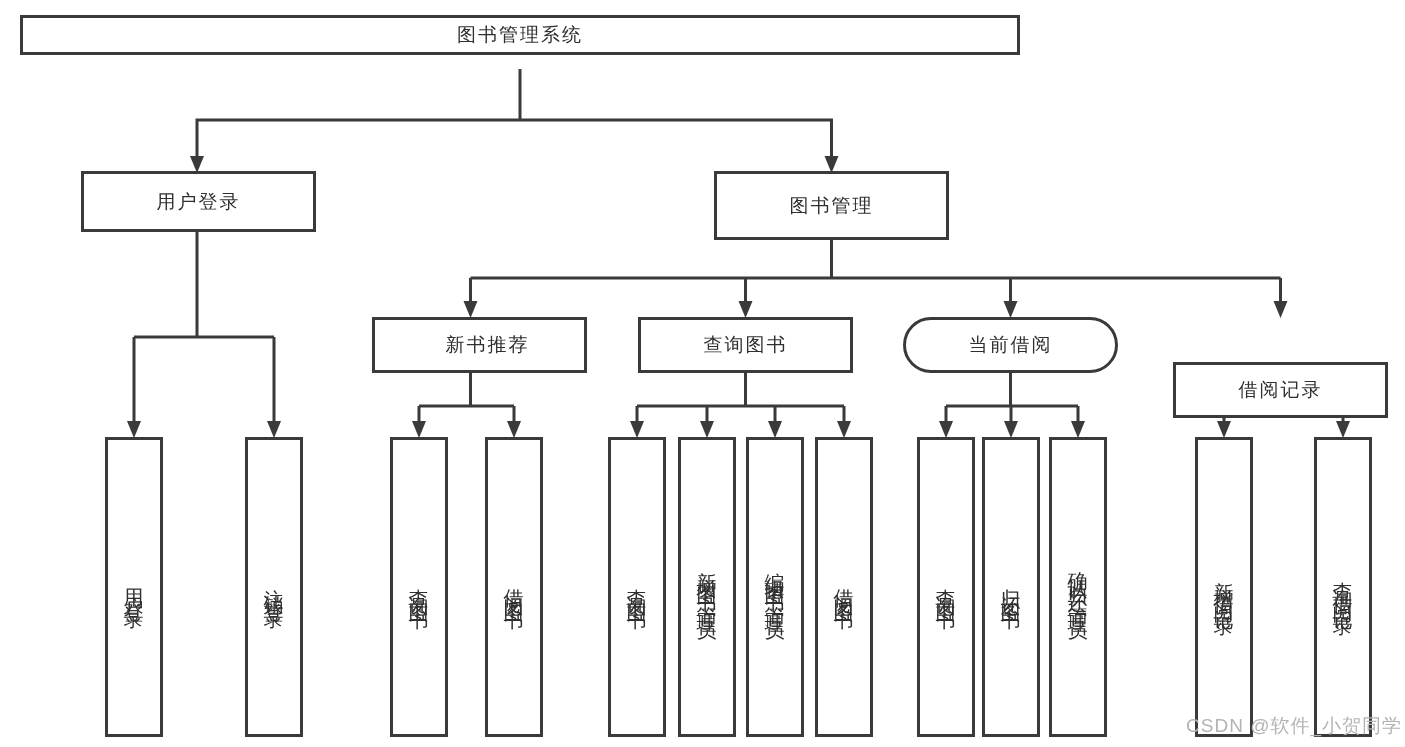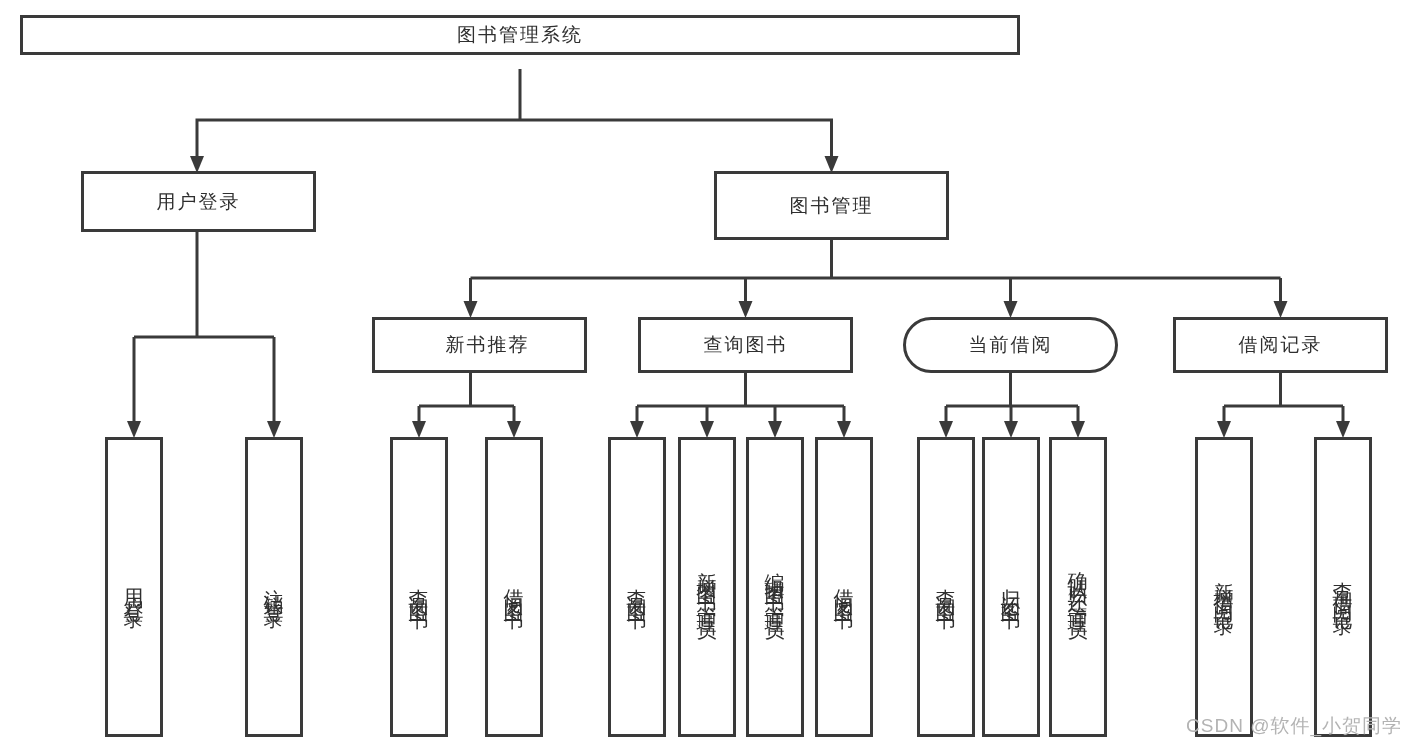--- a/index.html
+++ b/index.html
@@ -31,21 +31,21 @@
     letter-spacing: 2px;
     z-index: 2;
   }
   .hbox.root  { left: 20px;  top: 15px;  width: 1000px; height: 40px; }
   .hbox.lvl2a { left: 81px;  top: 171px; width: 235px;  height: 61px; }
   .hbox.lvl2b { left: 714px; top: 171px; width: 235px;  height: 69px; align-items: center; }
   .hbox.lvl3  { top: 317px; height: 56px; width: 215px; }
   .hbox.l3a { left: 372px; padding-left: 16px; }
   .hbox.l3b { left: 638px; }
   .hbox.l3c { left: 903px; border-radius: 28px; }
-  .hbox.l3d { left: 1173px; }
+  .hbox.l3d { left: 1173px; margin-top: 45px; }
 
   .vbox {
     position: absolute;
     top: 437px; width: 58px; height: 300px;
     border: 3px solid var(--line);
     background: var(--box_bg);
     display: flex; align-items: center; justify-content: center;
     z-index: 2;
   }
   .vbox span {

